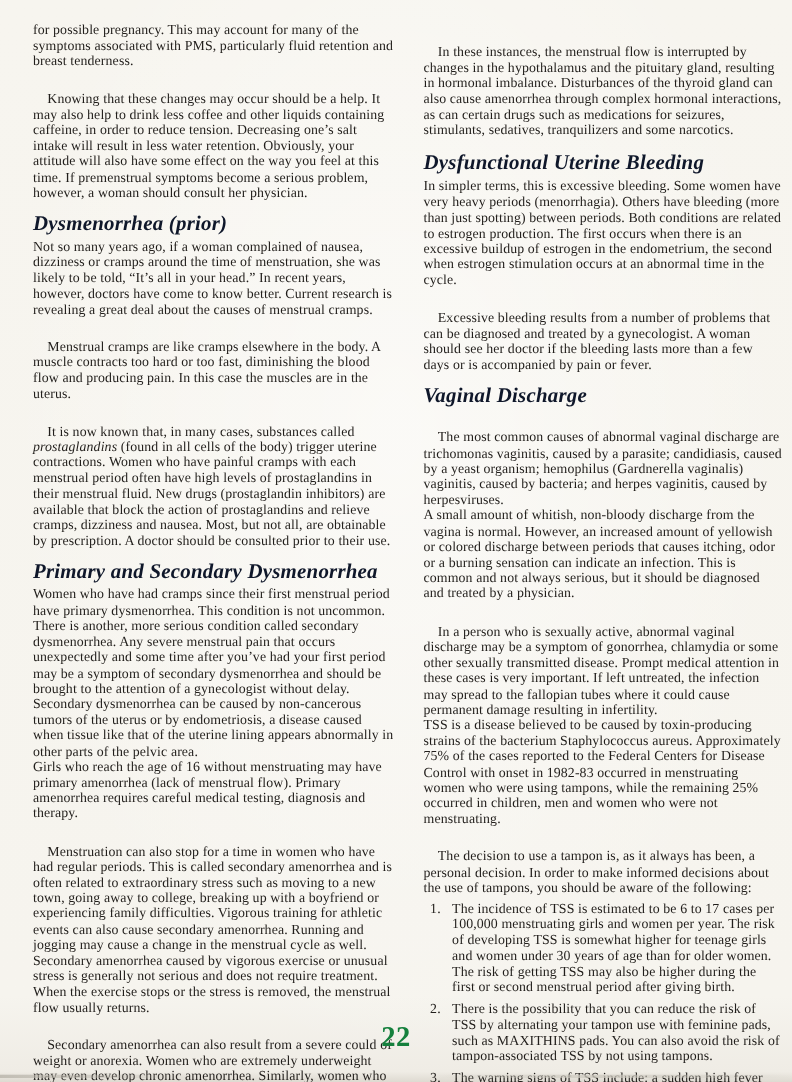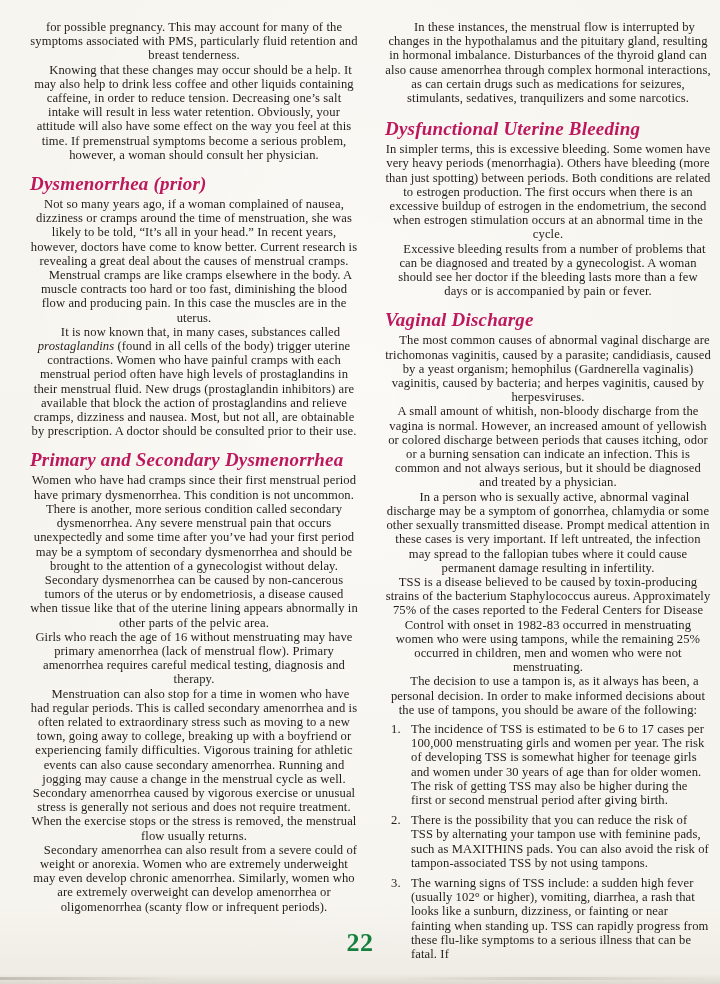--- a/index.html
+++ b/index.html
@@ -32,33 +32,34 @@
   }
   .col.right {
     width: 326px;
     flex: 0 0 326px;
   }
   p.para {
     margin: 0;
     font-size: 12.6px;
     line-height: 14.2px;
     letter-spacing: 0.1px;
-    text-align: center;
+    text-align: left;
   }
   p.para.indent {
     text-indent: 13px;
+    margin-top: 20px;
   }
   h2.sect {
     margin: 11px 0 3px 0;
     font-size: 19px;
     line-height: 21px;
     font-style: italic;
     font-weight: bold;
     letter-spacing: 0.2px;
-    color: #be185d;
+    color: #0f172a;
   }
   .col.right h2.first-right {
     margin-top: 13px;
   }
   em.term {
     font-style: italic;
   }
   ol.tss-list {
     list-style: none;
     margin: 5px 0 0 0;

